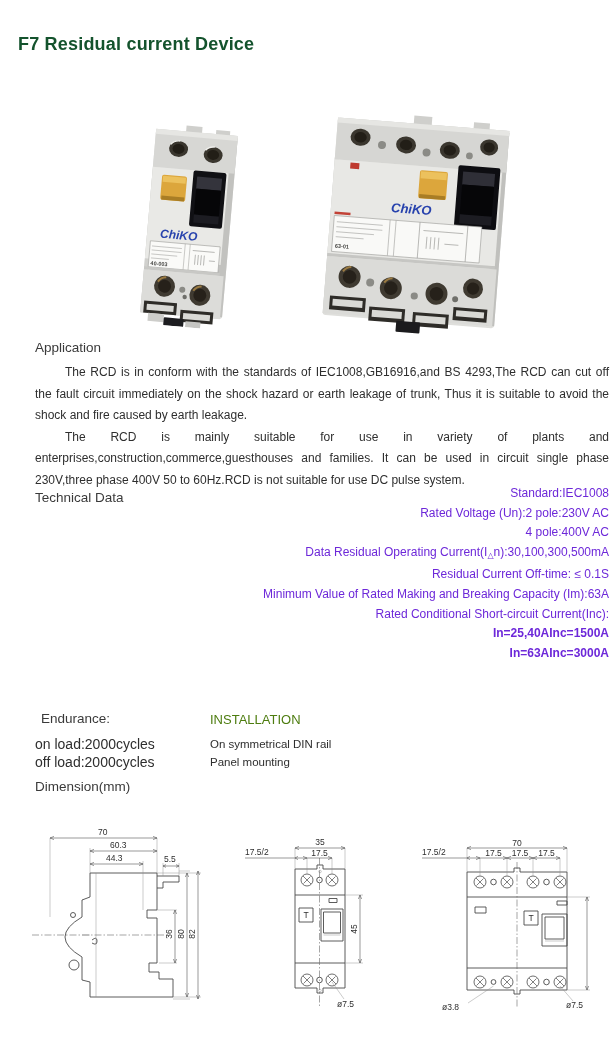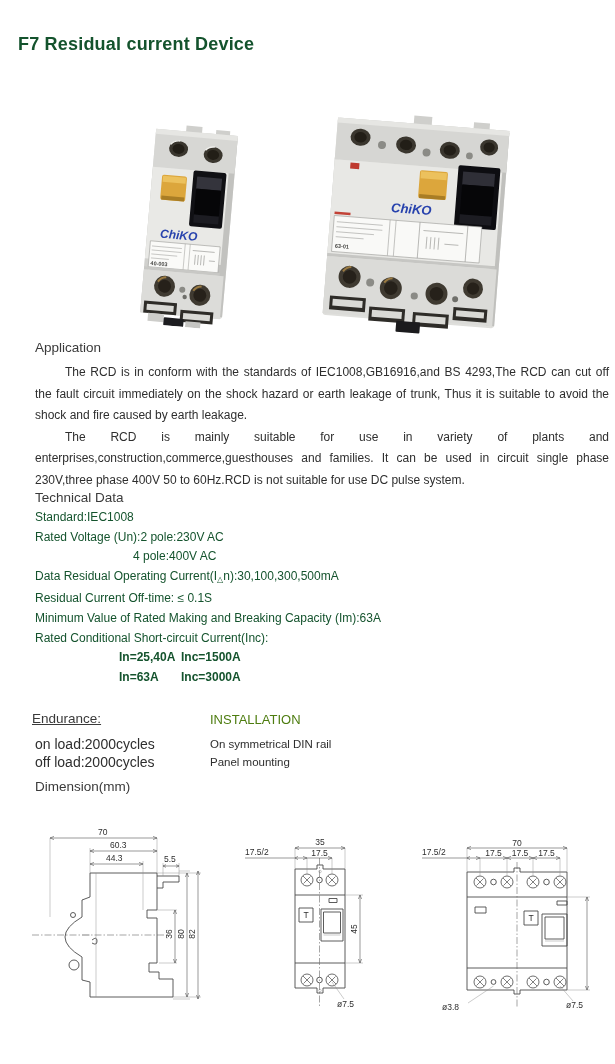--- a/index.html
+++ b/index.html
@@ -5,26 +5,26 @@
   html,body{margin:0;padding:0;background:#ffffff;}
   #page{position:relative;width:615px;height:1064px;background:#fff;overflow:hidden;
         font-family:"Liberation Sans",sans-serif;color:#333;}
   .abs{position:absolute;}
   #title{left:18px;top:34px;font-size:18px;font-weight:bold;color:#14532d;letter-spacing:.2px;}
   .h2{font-size:13.5px;color:#3a3a3a;}
   #app-head{left:35px;top:340px;}
   #app-text{left:35px;top:362px;width:574px;font-size:12px;line-height:21.5px;text-align:justify;color:#2e2e2e;}
   #app-text p{margin:0;text-indent:30px;}
   #tech-head{left:35px;top:490px;}
-  #tech-lines{left:35px;top:508px;width:574px;font-size:12px;line-height:19.6px;color:#14532d;}
+  #tech-lines{left:35px;top:484px;width:574px;font-size:12px;line-height:19.6px;color:#6d28d9;text-align:right;}
   .indent1{padding-left:98px;}
   .indent2{padding-left:84px;font-weight:bold;}
   .incol{display:inline-block;width:62px;}
   .subsym{font-size:8px;vertical-align:-2px;}
-  #end-head{left:32px;top:711px;text-decoration:underline;}
+  #end-head{left:41px;top:711px;}
   #inst-head{left:210px;top:712px;font-size:13px;color:#4d7c0f;}
   #end-rows{left:35px;top:735px;font-size:14px;line-height:18px;color:#2e2e2e;}
   #inst-rows{left:210px;top:735px;font-size:11.5px;line-height:18px;color:#2e2e2e;}
   #dim-head{left:35px;top:779px;}
   
   #photo2{left:132px;top:122px;transform:rotate(5deg);}
   #photo4{left:320px;top:110px;transform:rotate(4.5deg);}
   
   .out{stroke:#4a4a4a;stroke-width:0.9;fill:none;stroke-linejoin:round;}
   .thin{stroke:#8a8a8a;stroke-width:0.45;fill:none;}

